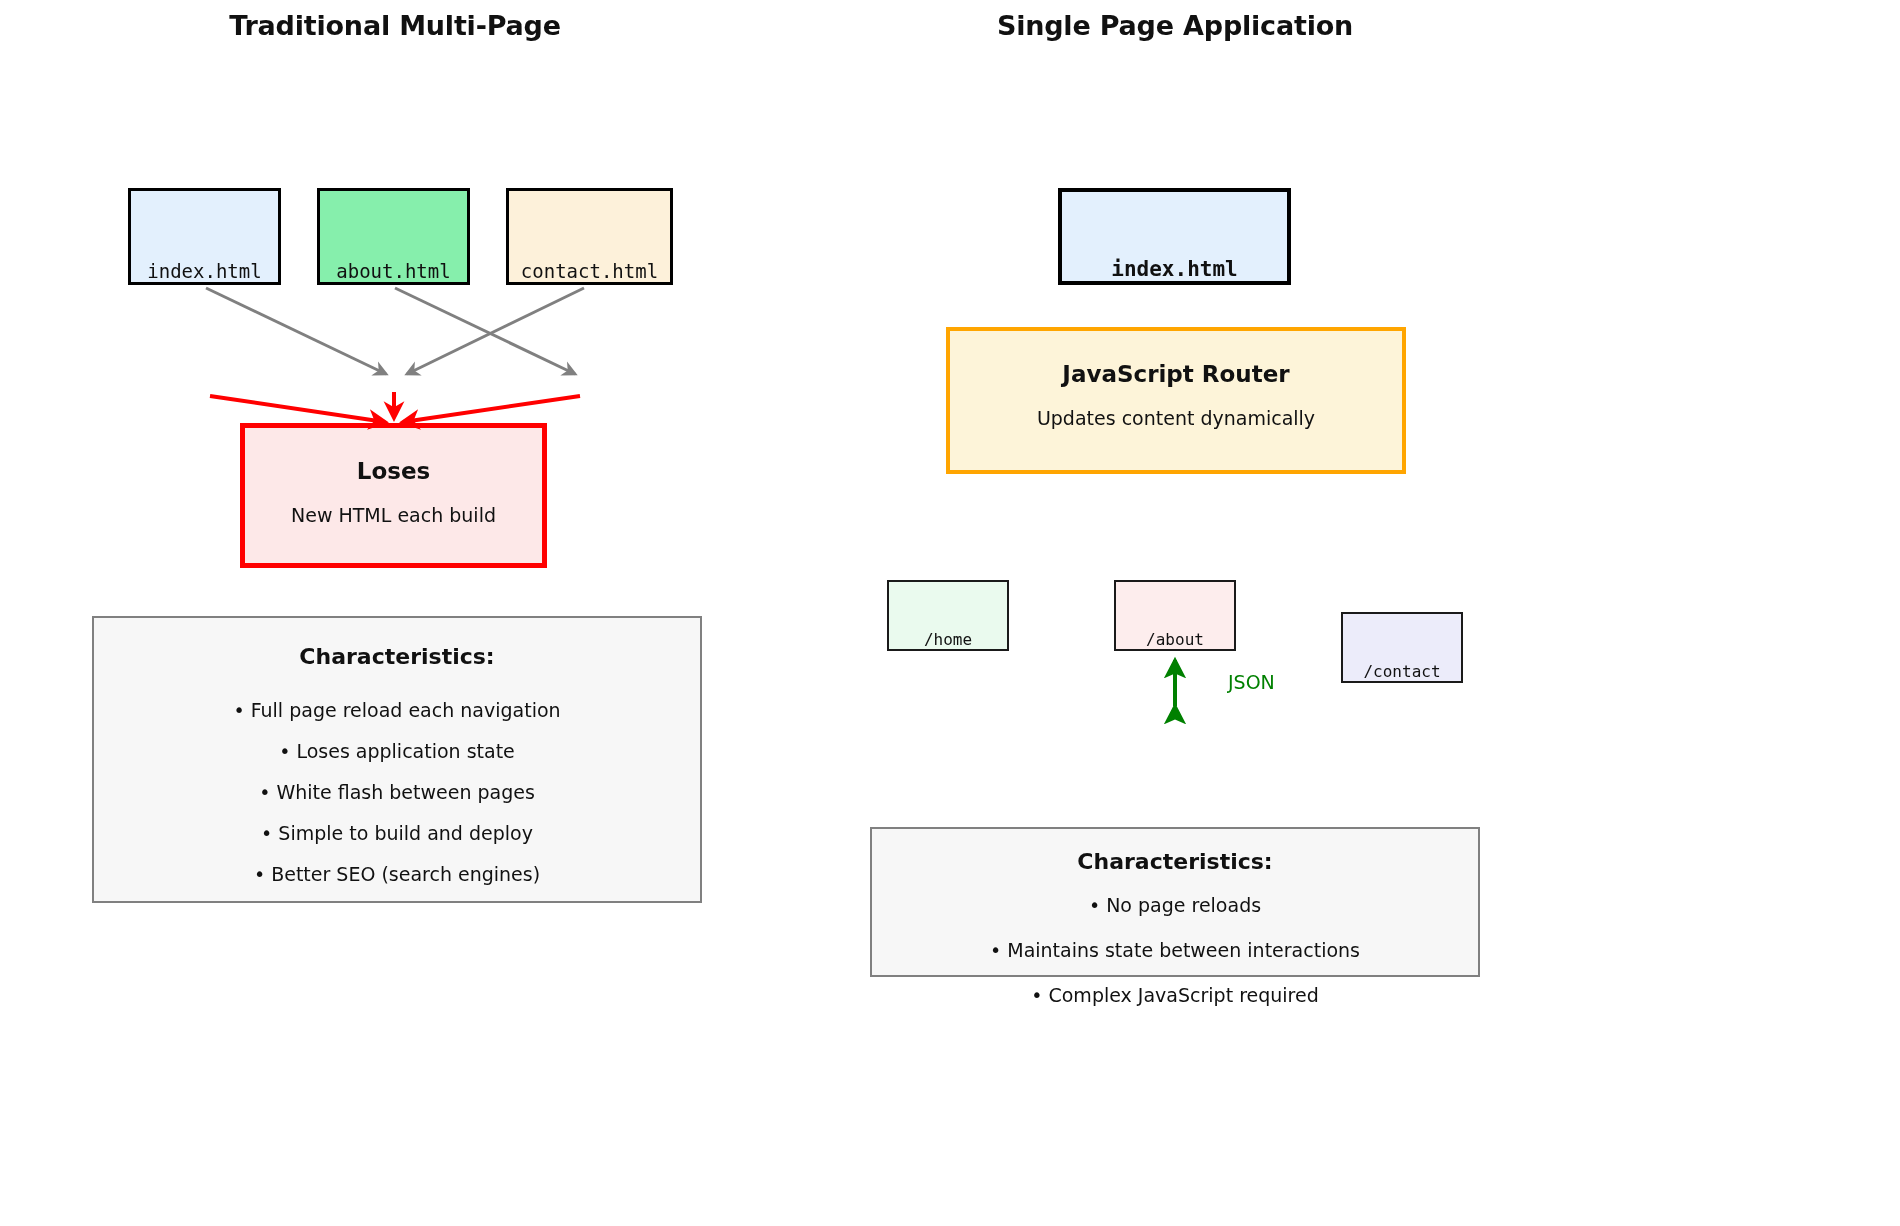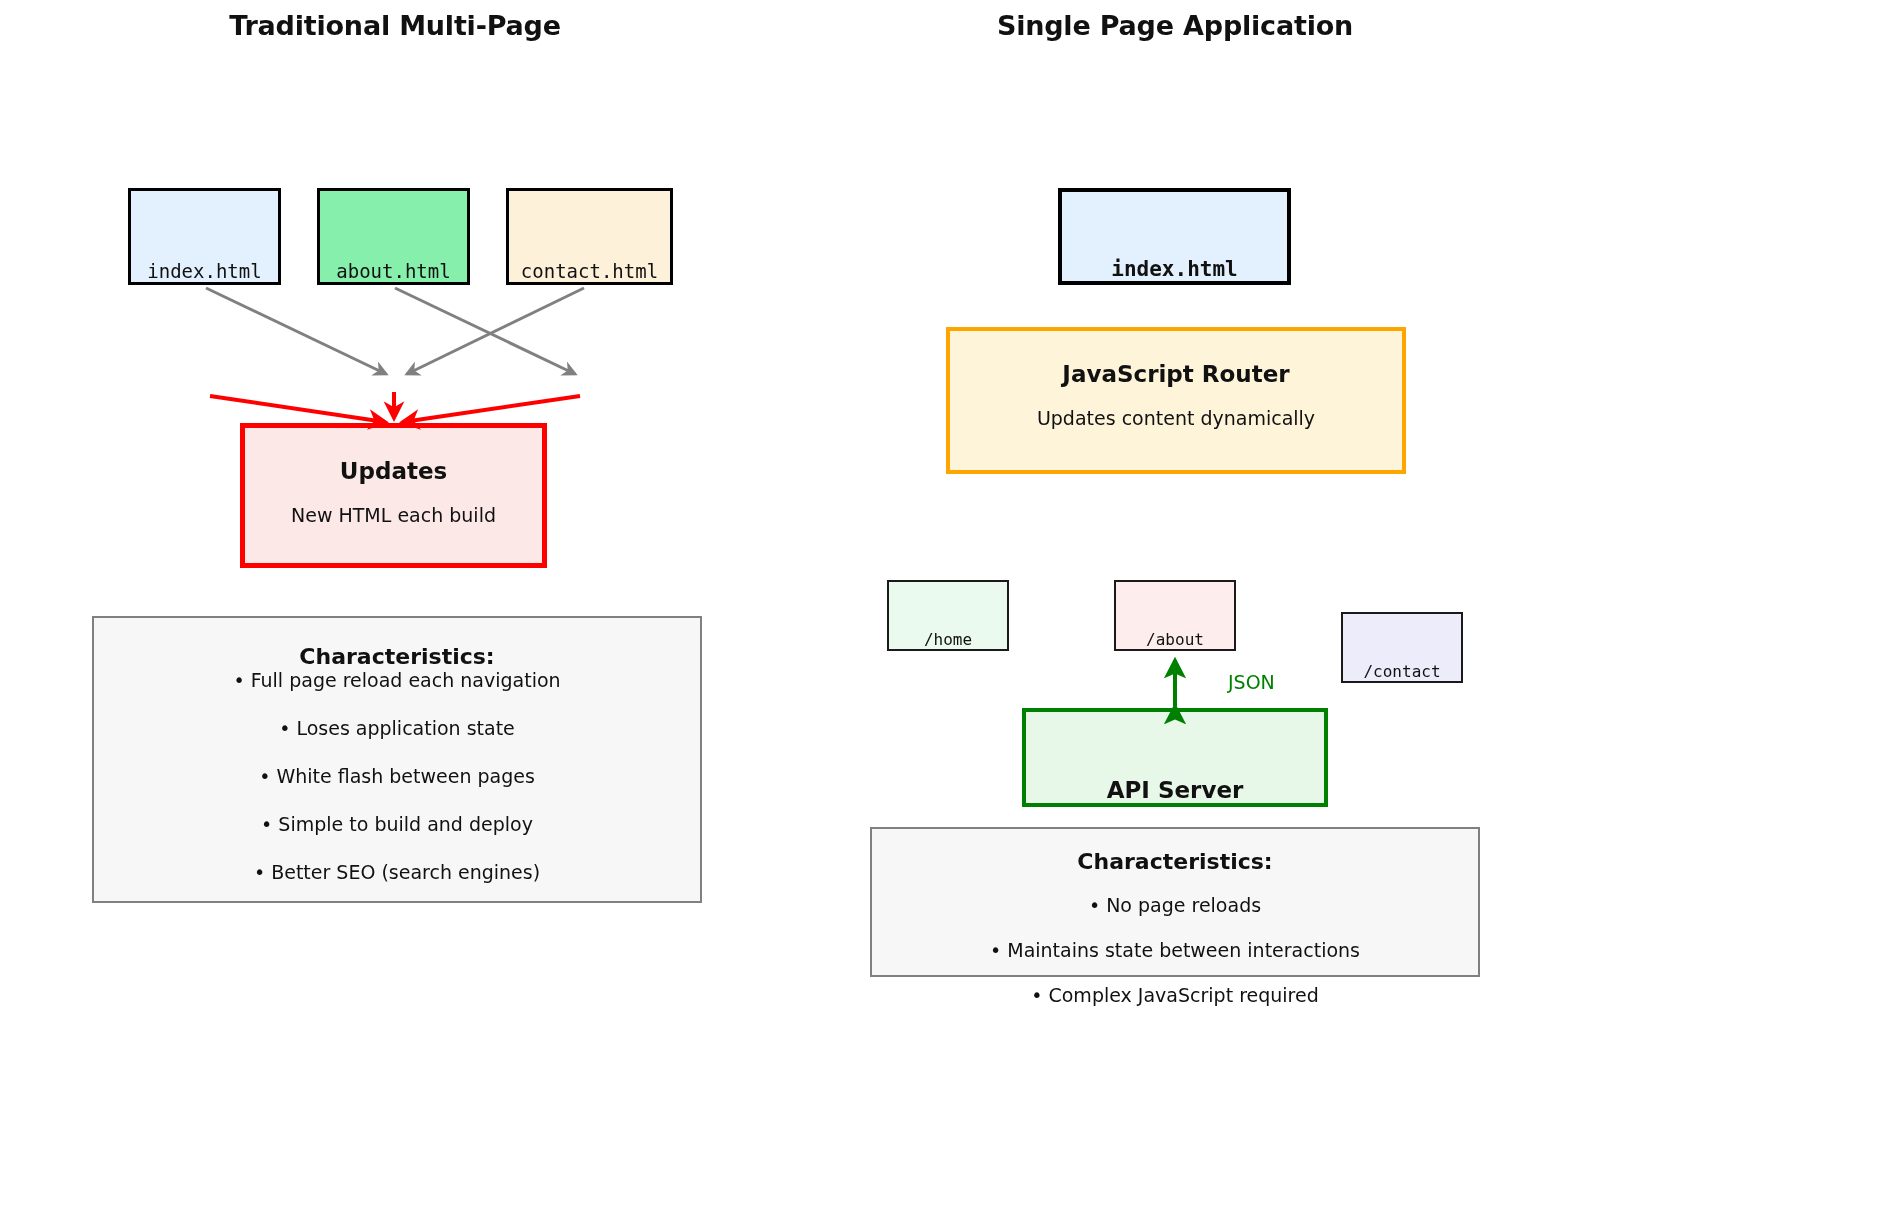--- a/index.html
+++ b/index.html
@@ -128,27 +128,27 @@
 
   <div class="box" style="left:317px; top:188px; width:153px; height:97px; background:#86efac; border:3px solid #000000;">
     <span class="mono">about.html</span>
   </div>
 
   <div class="box" style="left:506px; top:188px; width:167px; height:97px; background:#fdf1da; border:3px solid #000000;">
     <span class="mono">contact.html</span>
   </div>
 
   <div class="box" style="left:240px; top:423px; width:307px; height:145px; background:#fde8e8; border:5px solid #ff0000; justify-content:flex-start; padding-top:30px;">
-    <span class="box-title">Updates</span>
+    <span class="box-title">Loses</span>
     <span class="box-sub">New HTML each build</span>
   </div>
 
   <div class="char-box" style="left:92px; top:616px; width:610px; height:287px; padding-top:26px;">
     <span class="char-head">Characteristics:</span>
-    <div class="char-list" style="gap:26px;">
+    <div class="char-list" style="margin-top:30px; gap:19px;">
       <span class="char-item">• Full page reload each navigation</span>
       <span class="char-item">• Loses application state</span>
       <span class="char-item">• White flash between pages</span>
       <span class="char-item">• Simple to build and deploy</span>
       <span class="char-item">• Better SEO (search engines)</span>
     </div>
   </div>
 
   <div class="panel-title" style="left:930px; top:10px; width:490px;">Single Page Application</div>
 
@@ -168,23 +168,20 @@
   <div class="box" style="left:1114px; top:580px; width:122px; height:71px; background:#fdeded; border:2px solid #1a1a1a;">
     <span class="mono-small">/about</span>
   </div>
 
   <div class="box" style="left:1341px; top:612px; width:122px; height:71px; background:#ececfa; border:2px solid #1a1a1a;">
     <span class="mono-small">/contact</span>
   </div>
 
   <div class="json-label" style="left:1228px; top:671px;">JSON</div>
 
-  <div class="box" style="left:1022px; top:708px; width:306px; height:99px; background:#e8f8e8; border:4px solid #008000;">
-    <span class="box-title">API Server</span>
-  </div>
 
   <div class="char-box" style="left:870px; top:827px; width:610px; height:150px; padding-top:20px;">
     <span class="char-head">Characteristics:</span>
     <div class="char-list" style="margin-top:20px; gap:23px;">
       <span class="char-item">• No page reloads</span>
       <span class="char-item">• Maintains state between interactions</span>
       <span class="char-item">• Complex JavaScript required</span>
     </div>
   </div>
 

